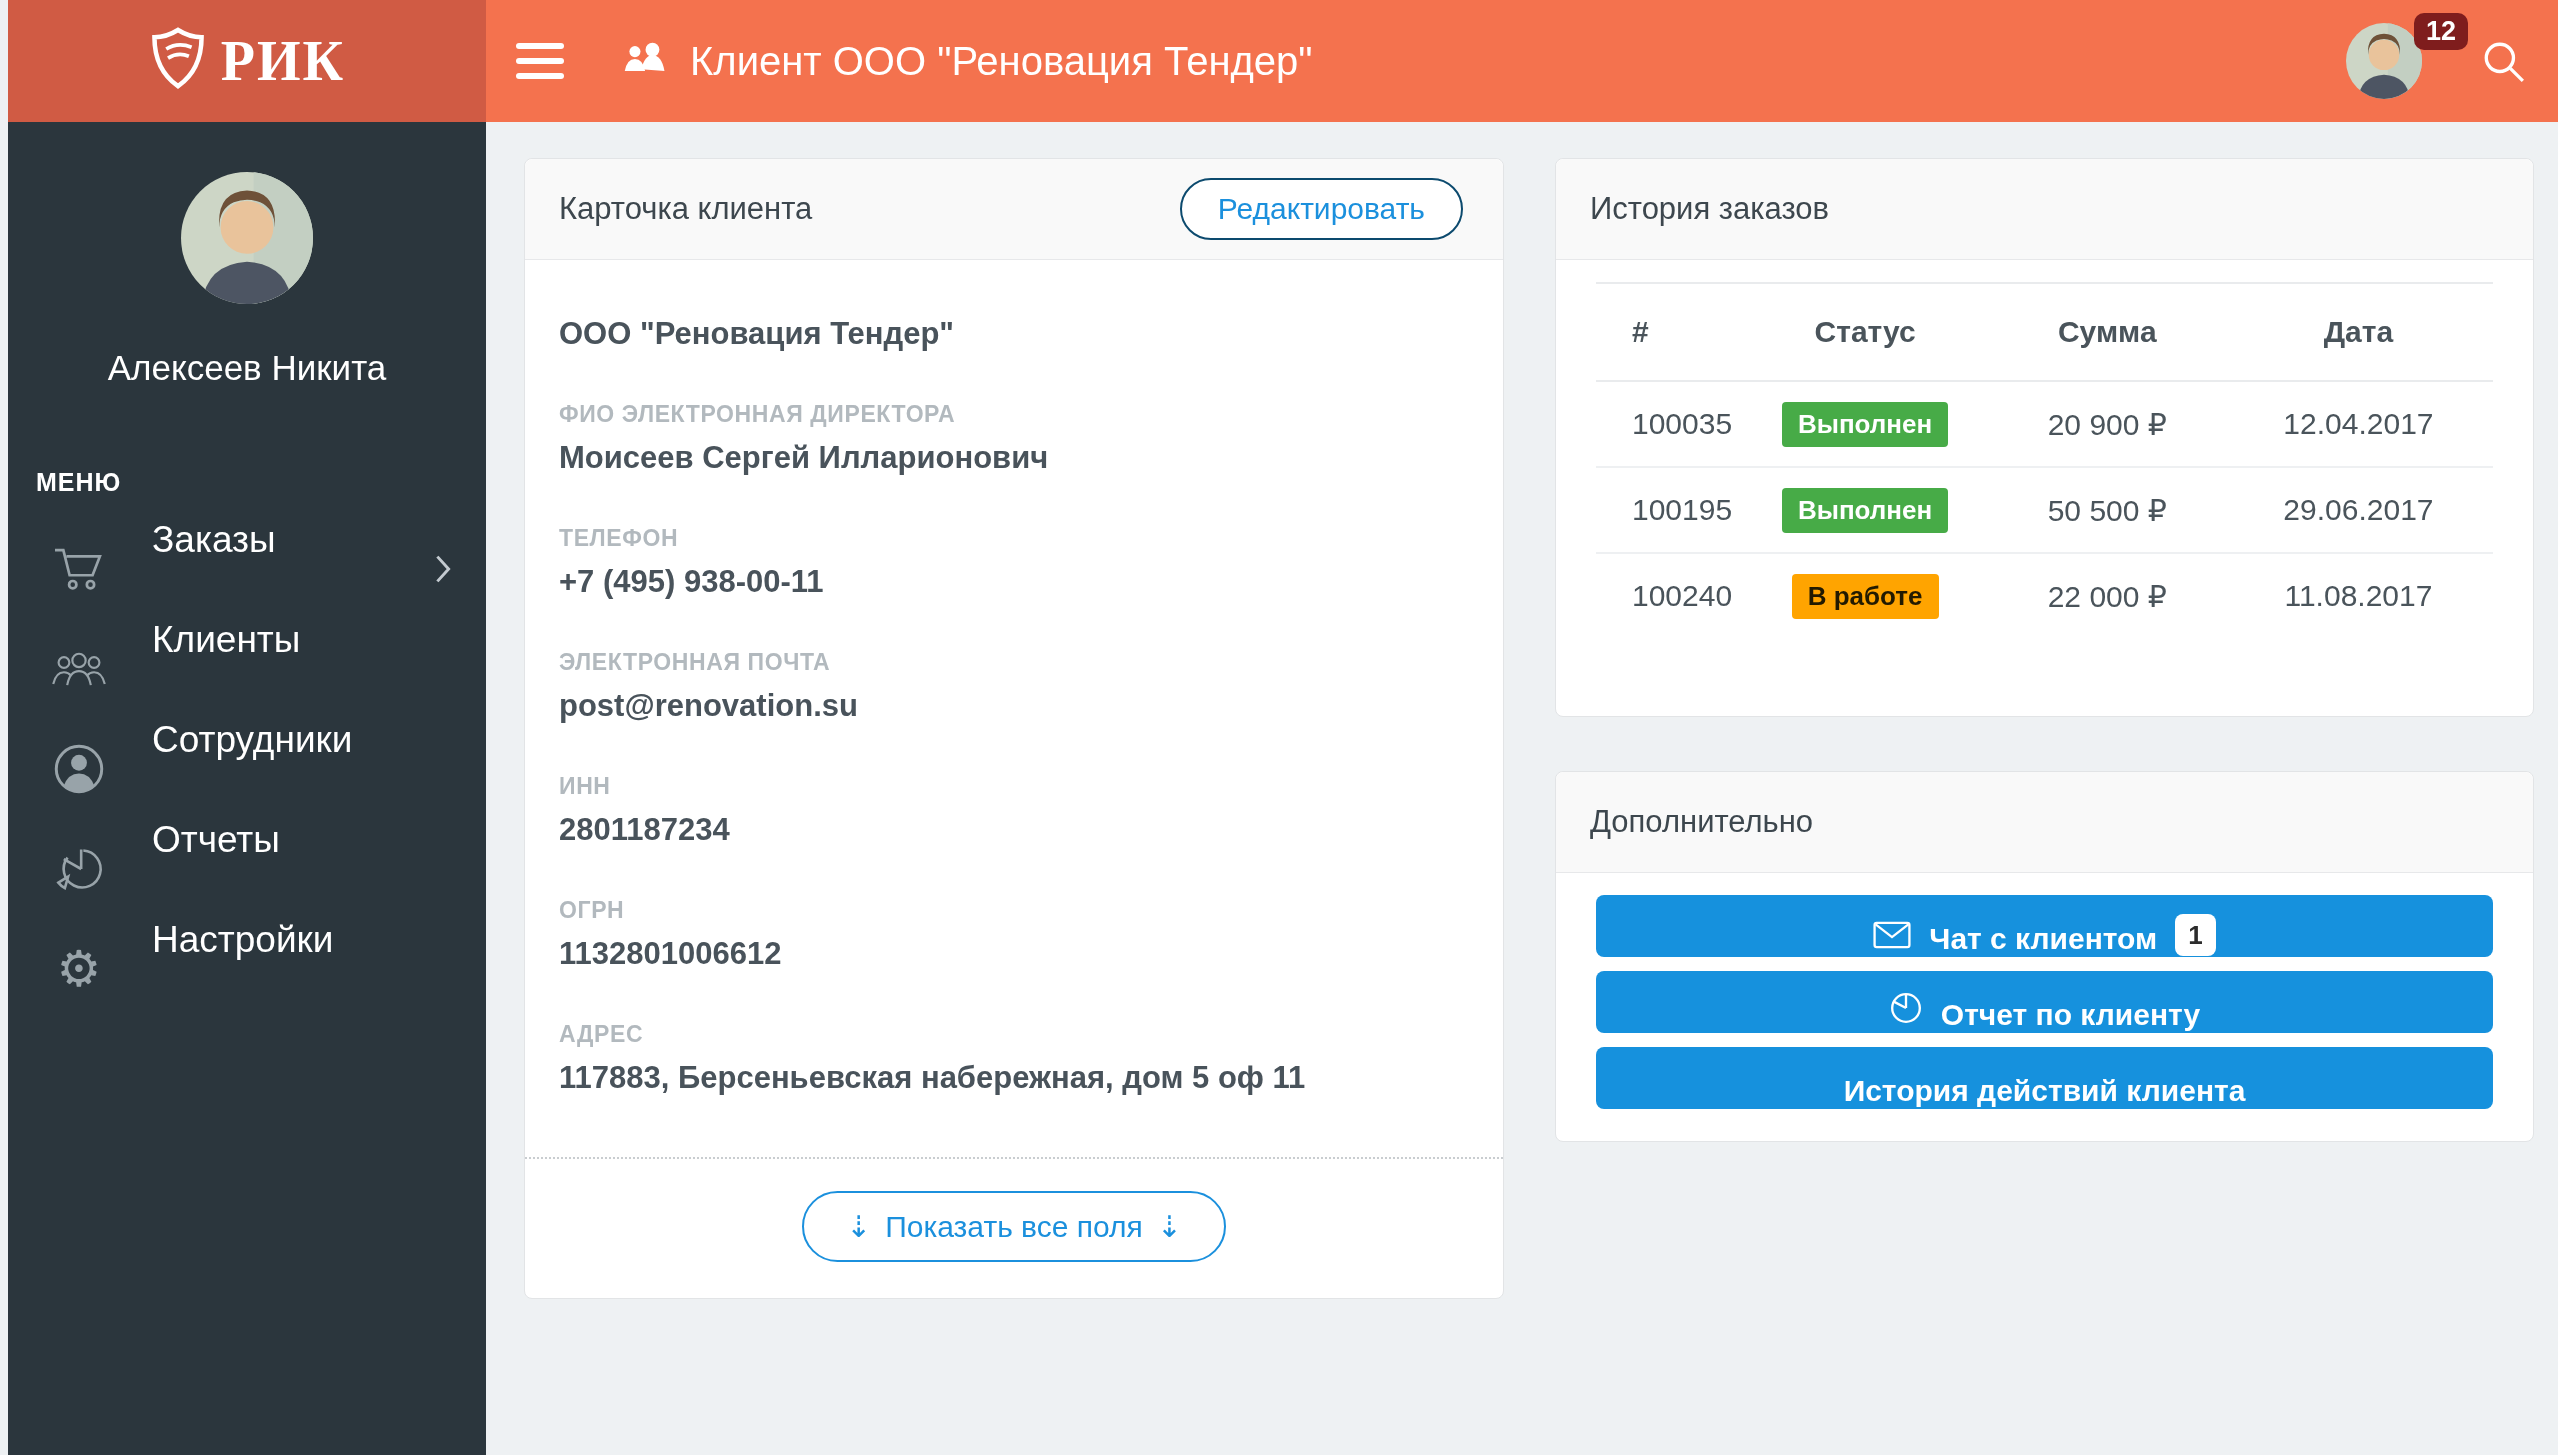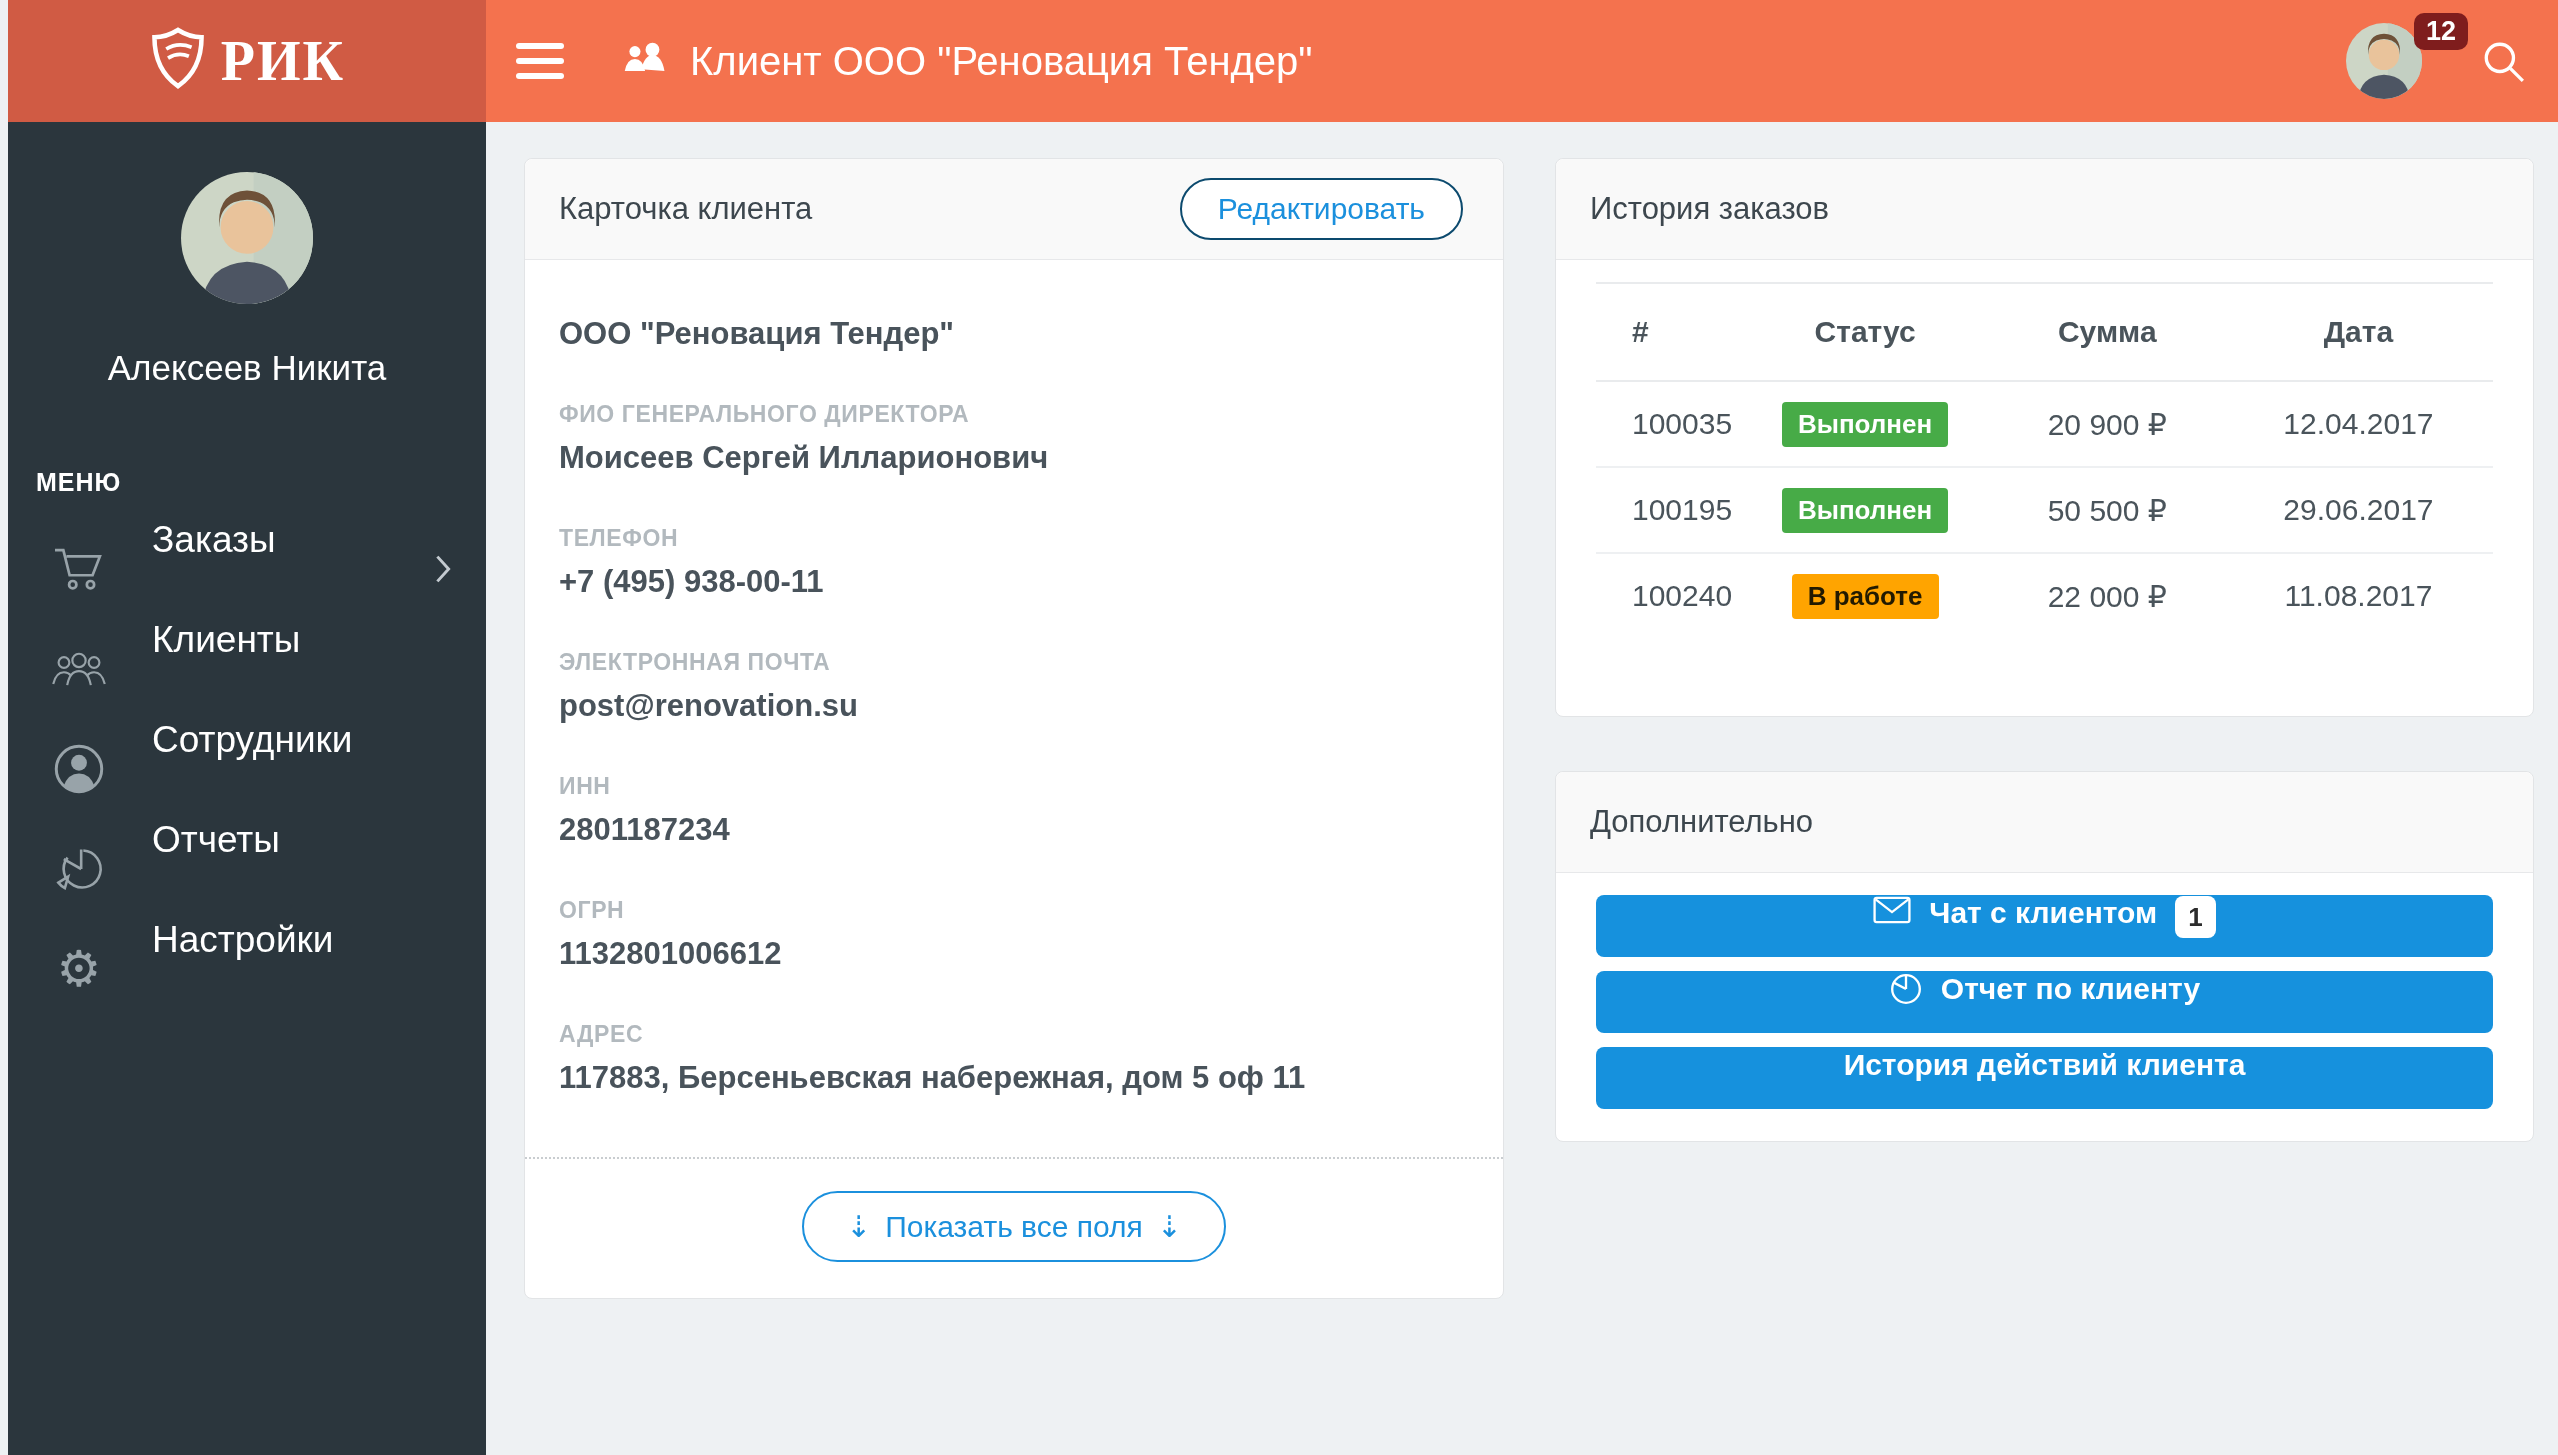--- a/index.html
+++ b/index.html
@@ -55,21 +55,21 @@
   .t-head{display:grid;grid-template-columns:16% 28% 26% 30%;align-items:center;height:96px;border-bottom:2px solid #e9ebed;font-size:30px;font-weight:600;color:#4a545b;}
   .t-row{display:grid;grid-template-columns:16% 28% 26% 30%;align-items:center;height:84px;border-bottom:2px solid #eef0f2;font-size:30px;color:#4a545b;cursor:pointer;}
   .t-row:last-child{border-bottom:none;}
   .c1{padding-left:36px;text-align:left;}
   .c2,.c3,.c4{text-align:center;}
   .badge{display:inline-block;font-size:26px;font-weight:bold;border-radius:4px;padding:7px 16px;}
   .badge.done{background:#47ab47;color:#fff;}
   .badge.in_progress{background:#ffa400;color:#221a00;}
 
   .extra-body{padding:22px 40px 32px;}
-  .btn-blue{width:100%;box-sizing:border-box;background:#1691dd;border:none;border-radius:8px;color:#fff;font-size:30px;font-weight:600;height:62px;margin-bottom:14px;display:flex;align-items:flex-start;justify-content:center;gap:18px;cursor:pointer;font-family:inherit;}
+  .btn-blue{width:100%;box-sizing:border-box;background:#1691dd;border:none;border-radius:8px;color:#fff;font-size:30px;font-weight:600;height:62px;margin-bottom:14px;display:flex;align-items:flex-end;justify-content:center;gap:18px;cursor:pointer;font-family:inherit;}
   .btn-blue:last-child{margin-bottom:0;}
   .badge-count{background:#fff;color:#2c2c2c;border-radius:8px;font-size:26px;font-weight:bold;padding:2px 13px;line-height:38px;}
 </style>
 </head>
 <body>
 
 <div class="app">
 
   <div class="topbar">
     <div class="logo-block">
@@ -199,21 +199,21 @@
       <div class="card client-card">
         <div class="card-header">
           <span class="card-title">Карточка клиента</span>
           <button class="btn-outline">Редактировать</button>
         </div>
         <div class="fields">
           <div class="field">
             <div class="field-value">ООО "Реновация Тендер"</div>
           </div>
           <div class="field">
-            <div class="field-label">ФИО ГЕНЕРАЛЬНОГО ДИРЕКТОРА</div>
+            <div class="field-label">ФИО ЭЛЕКТРОННАЯ ДИРЕКТОРА</div>
             <div class="field-value">Моисеев Сергей Илларионович</div>
           </div>
           <div class="field">
             <div class="field-label">ТЕЛЕФОН</div>
             <div class="field-value">+7 (495) 938-00-11</div>
           </div>
           <div class="field">
             <div class="field-label">ЭЛЕКТРОННАЯ ПОЧТА</div>
             <div class="field-value">post@renovation.su</div>
           </div>

